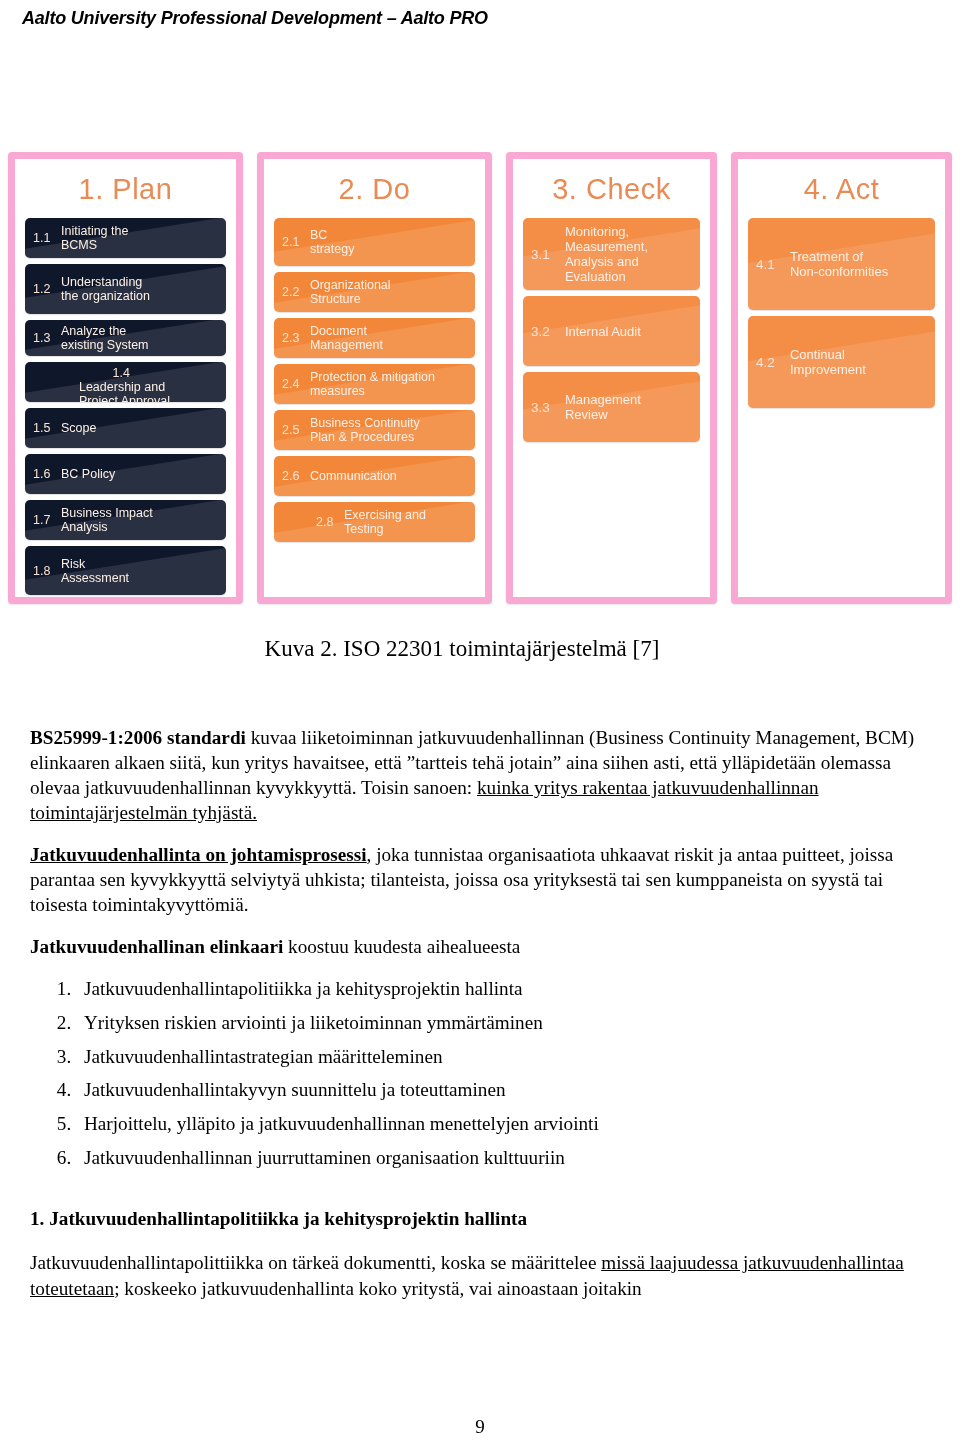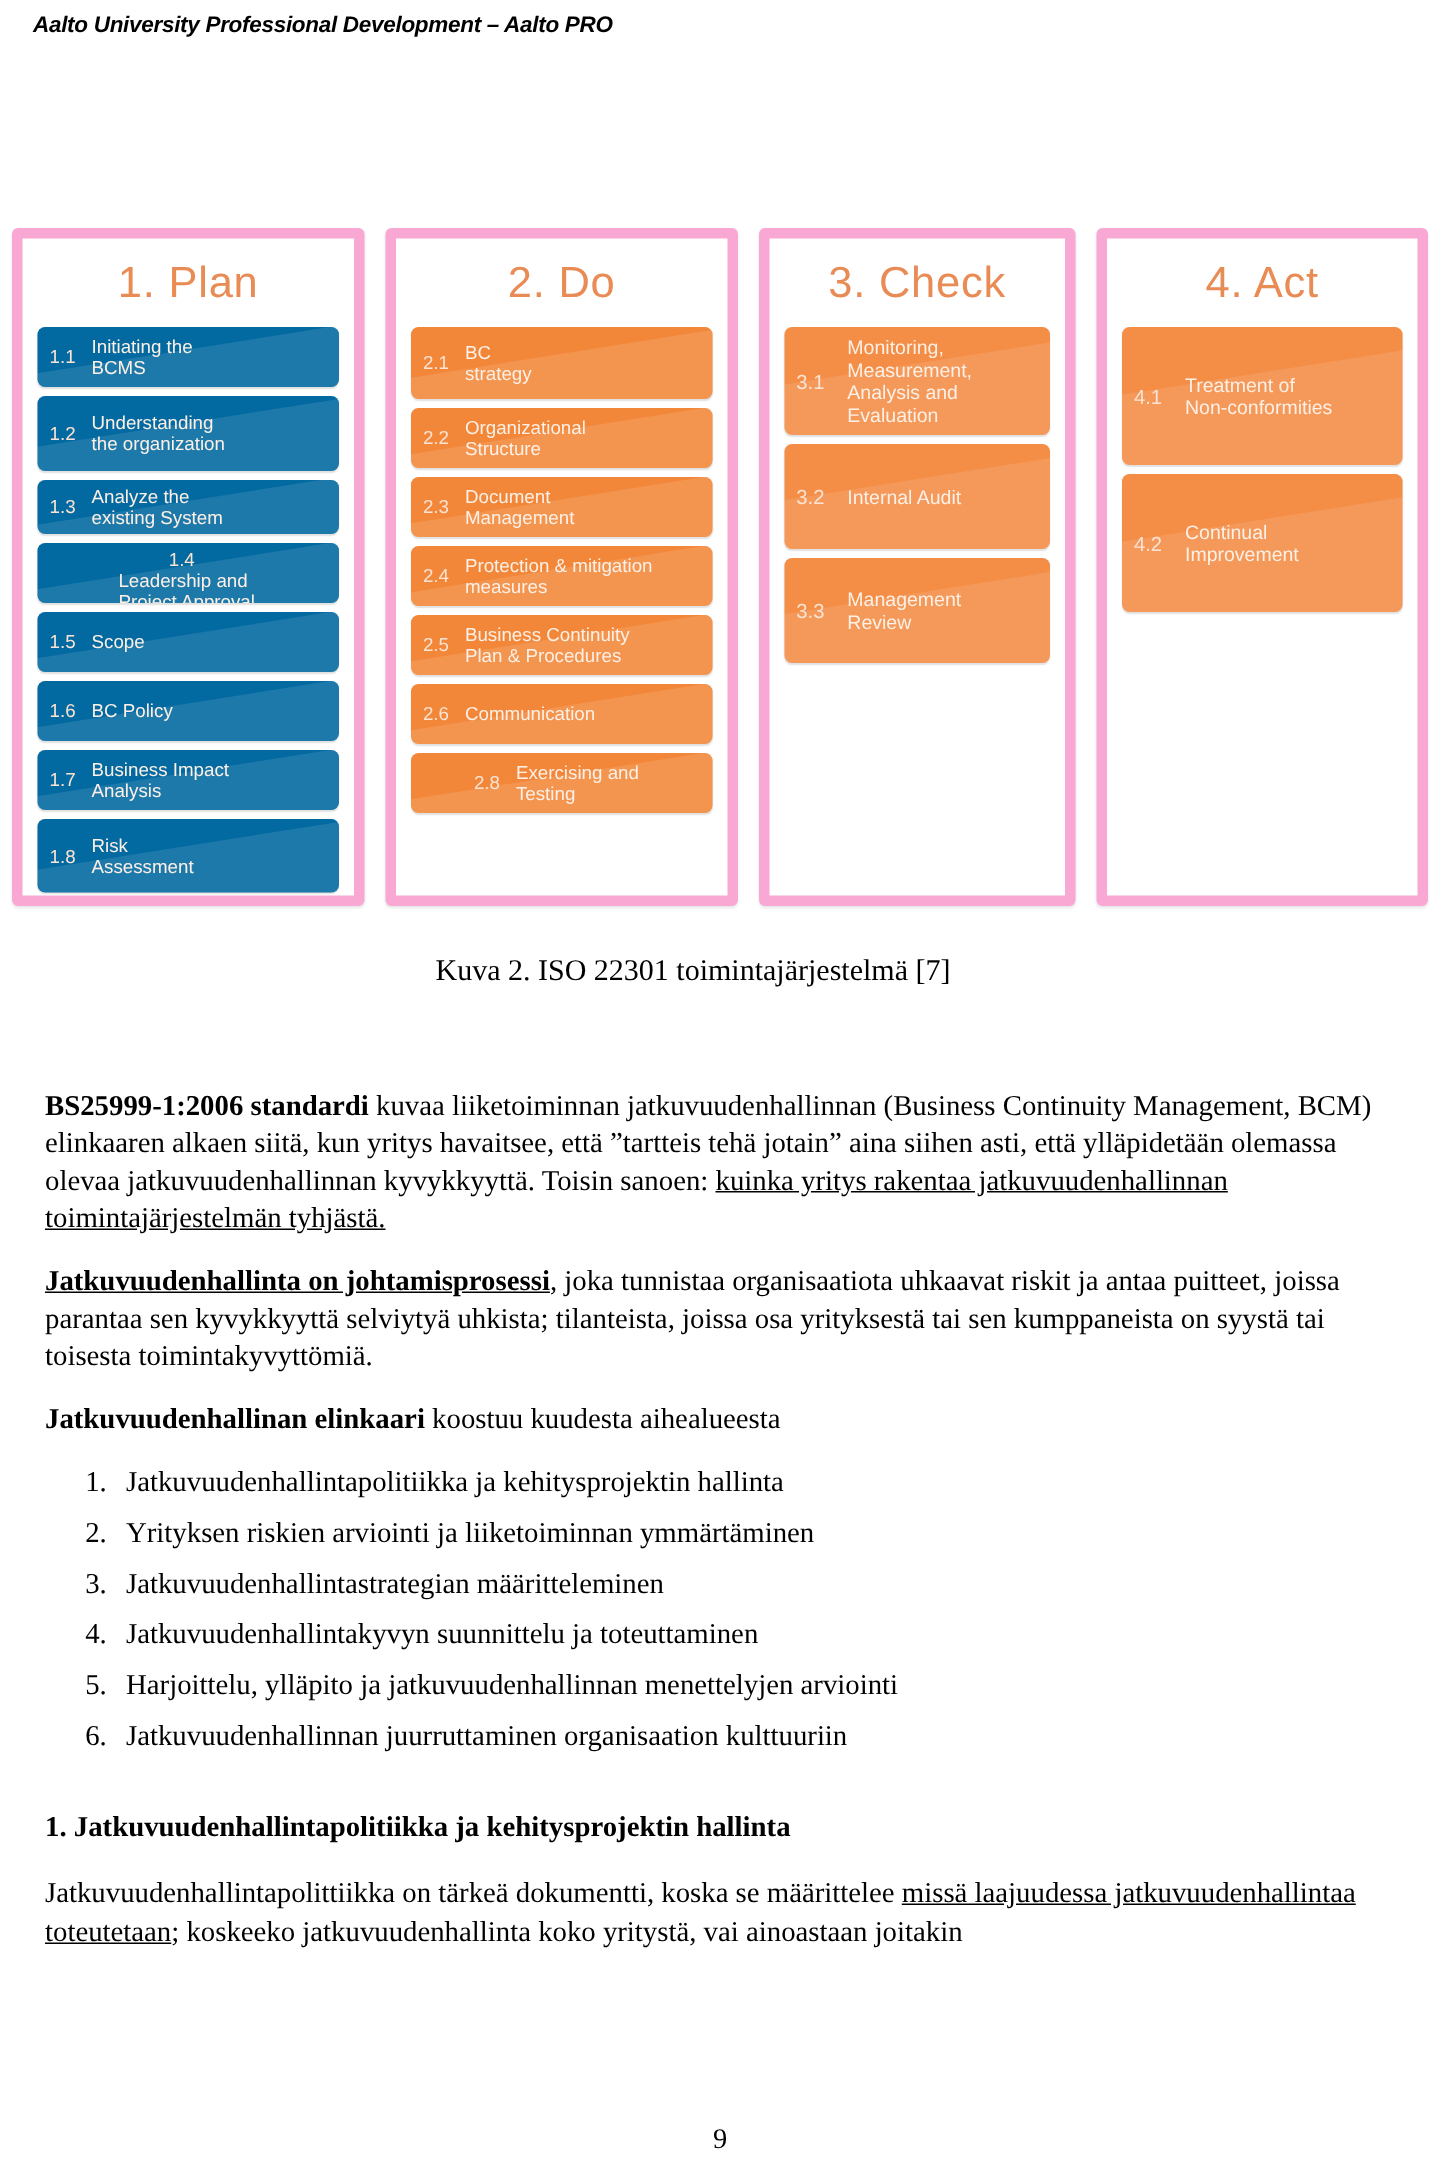--- a/index.html
+++ b/index.html
@@ -17,21 +17,21 @@
   }
 
   
   .page-header {
     position: absolute;
     top: 8px;
     left: 22px;
     font-family: "Liberation Sans", sans-serif;
     font-weight: bold;
     font-style: italic;
-    font-size: 15px;
+    font-size: 18px;
     letter-spacing: -0.2px;
     color: #000;
     white-space: nowrap;
   }
 
   
   .figure {
     position: absolute;
     top: 152px;
     left: 8px;
@@ -113,32 +113,32 @@
     flex: 1 1 auto;
     font-size: 12.5px;
     line-height: 1.12;
     position: relative;
     z-index: 2;
     white-space: pre-line;
   }
   .col-3 .fbox .lbl, .col-4 .fbox .lbl { font-size: 13px; line-height: 1.16; }
 
   
-  .tone-a { background: #0369a1; }
+  .tone-a { background: #0f172a; }
   .tone-c { background: #f2873a; }
   .tone-d { background: #f48d46; }
 
   
   .caption {
     position: absolute;
     top: 636px;
     left: 0;
     width: 924px;
     text-align: center;
-    font-size: 20px;
+    font-size: 23px;
     font-family: "Liberation Serif", serif;
     color: #000;
   }
 
   
   .body-wrap {
     position: absolute;
     top: 726px;
     left: 30px;
     width: 900px;

